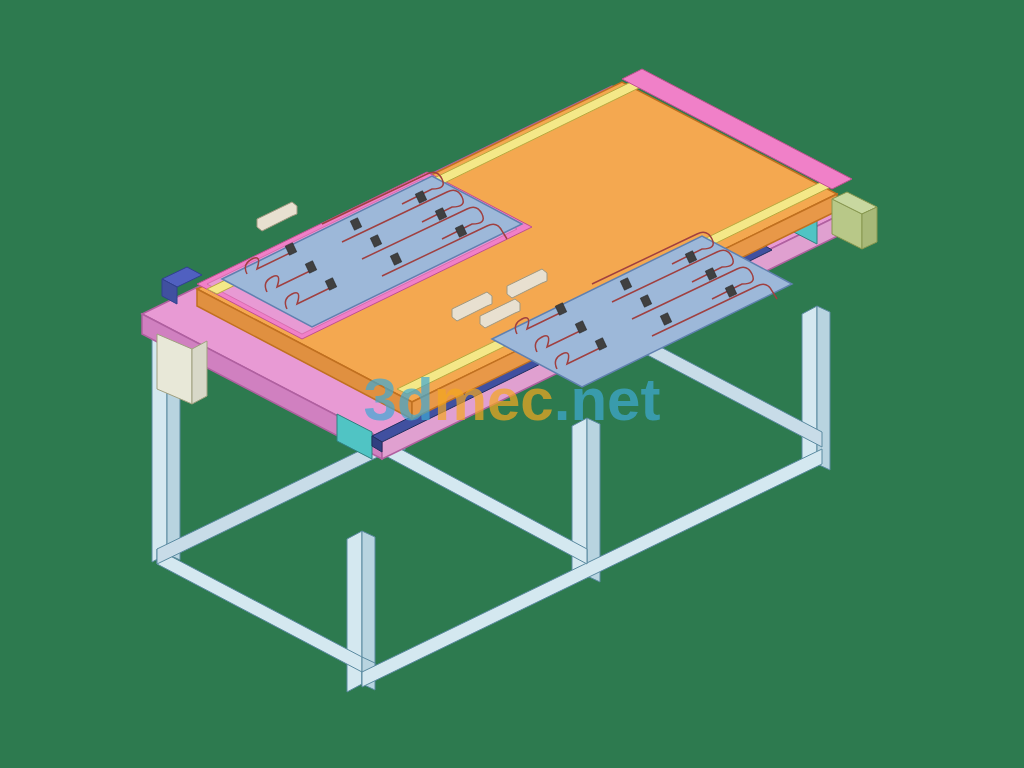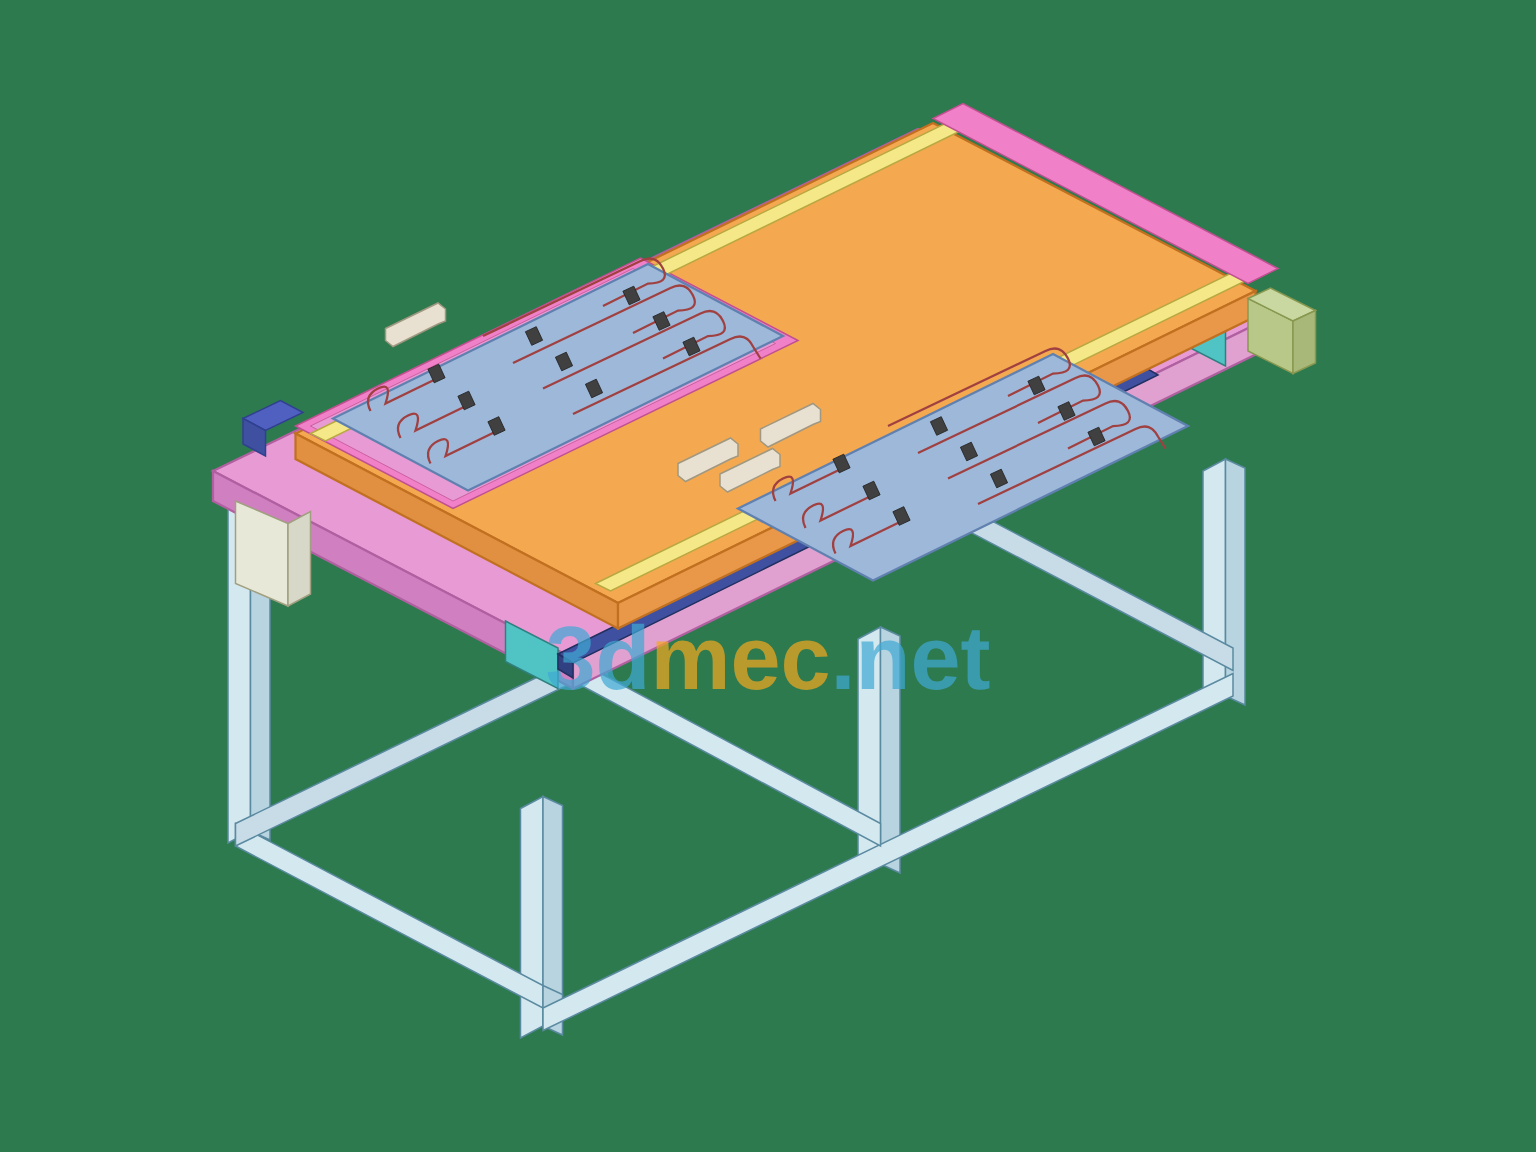--- a/index.html
+++ b/index.html
@@ -26,21 +26,20 @@
     .watermark {
       position: absolute;
       left: 50%;
       top: 52%;
       transform: translate(-50%, -50%);
       font-size: 60px;
       font-weight: bold;
       opacity: 0.7;
       white-space: nowrap;
       pointer-events: none;
-      margin-top: 40px;
     }
     .watermark .part1 { color: #3fa9d4; }
     .watermark .part2 { color: #f4a820; }
     .watermark .part3 { color: #3fa9d4; }
   </style>
 </head>
 <body>
 
 <div class="model-container">
   <svg class="model-svg" viewBox="0 0 900 680">

